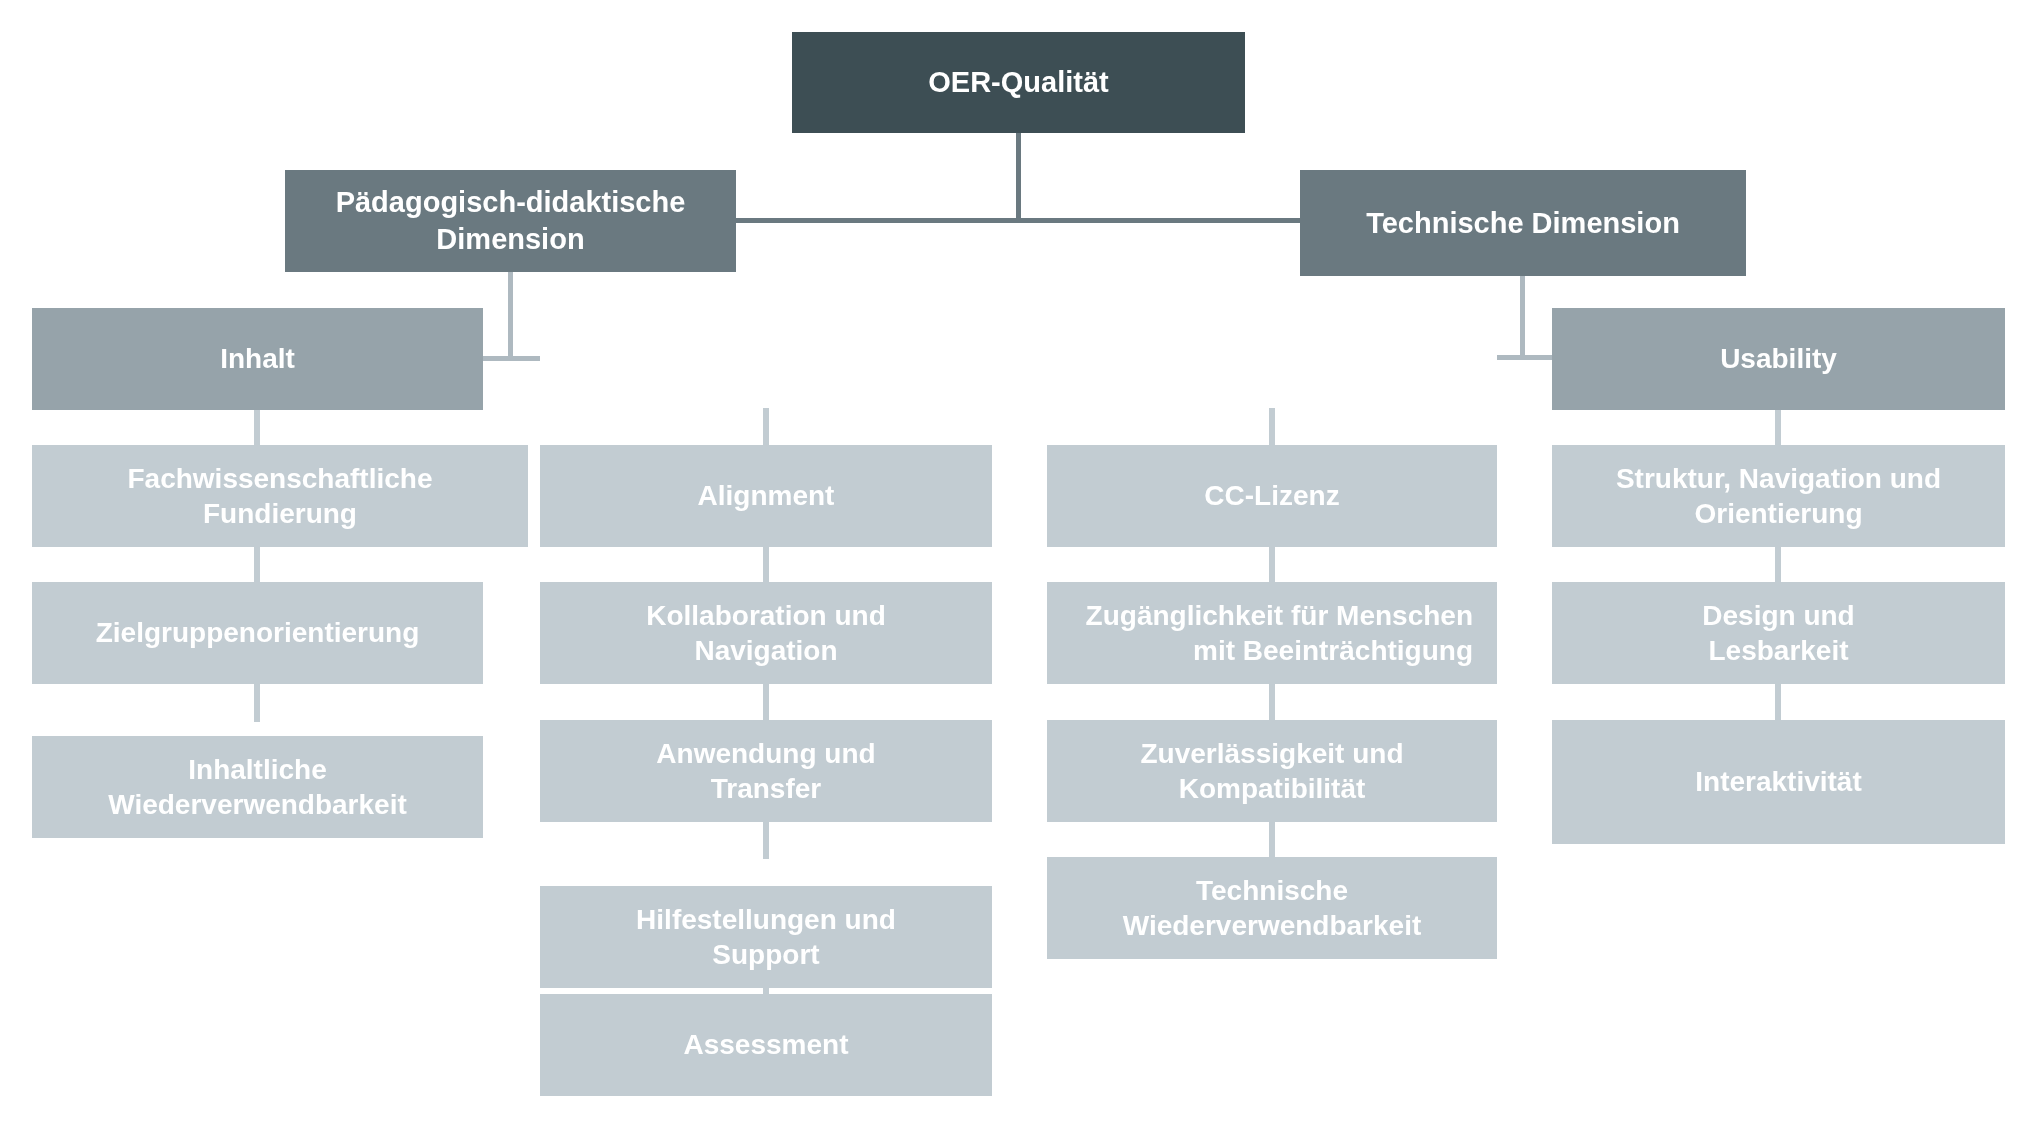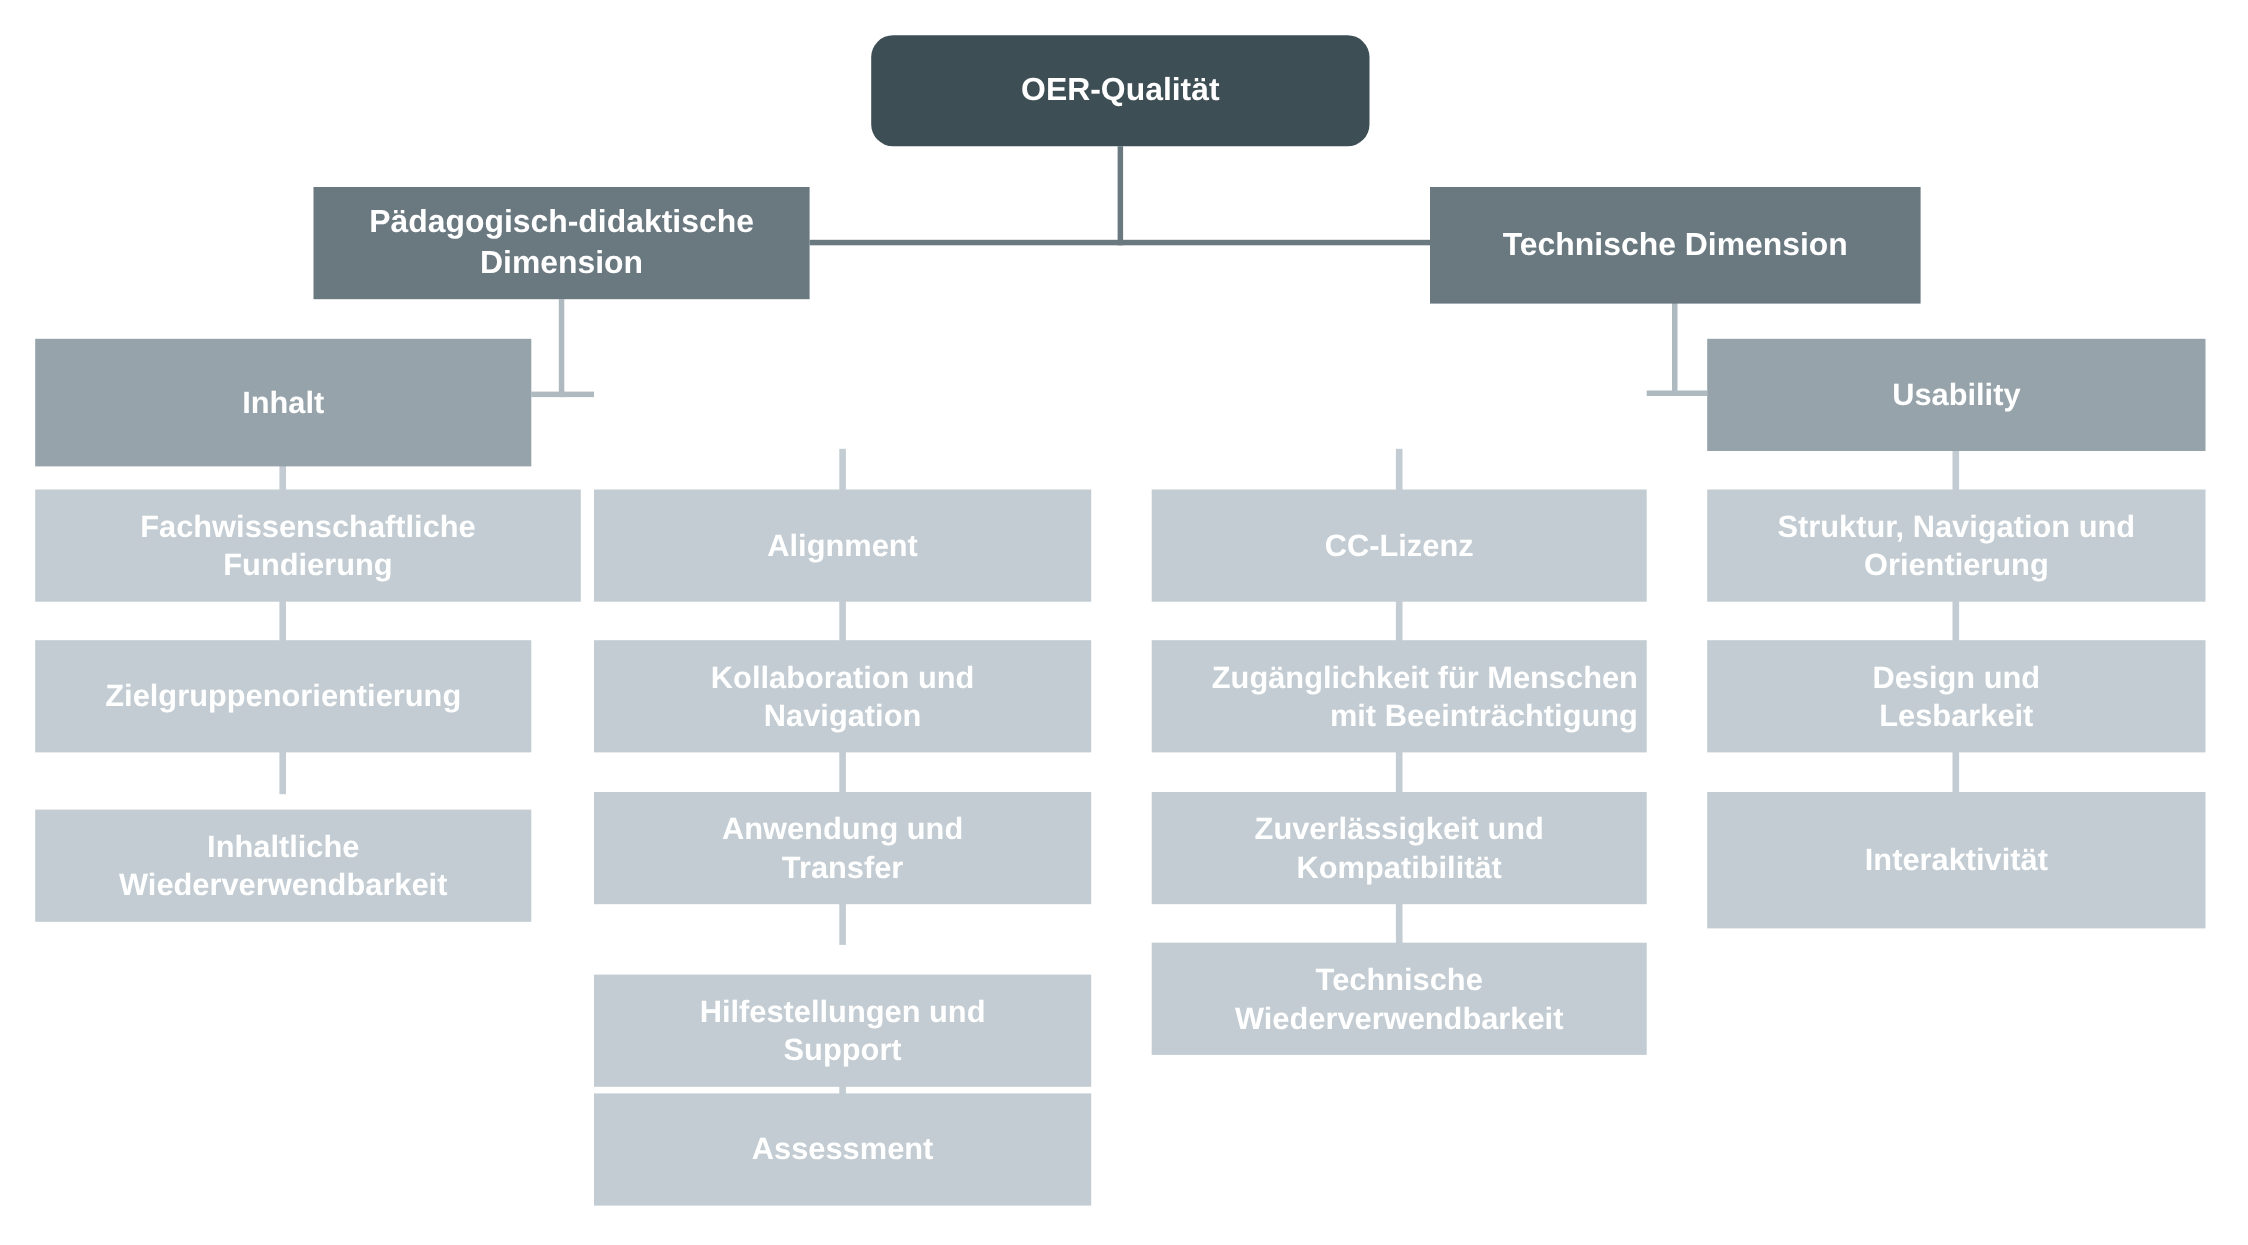--- a/index.html
+++ b/index.html
@@ -21,29 +21,29 @@
     text-align: center;
     color: var(--c-text, #ffffff);
     font-weight: 700;
     font-size: 28px;
     line-height: 1.26;
     white-space: pre-line;
     box-sizing: border-box;
     padding: 4px 10px;
   }
 
-  .box.root     { background: var(--c-root, #3D4E54);      font-size: 29px; border-radius: 20px; }
+  .box.root     { background: var(--c-root, #3D4E54);      font-size: 29px; }
   .box.dim      { background: var(--c-dimension, #6A7980); font-size: 29px; }
   .box.cat      { background: var(--c-category, #96A3AA); }
   .box.item     { background: var(--c-item, #C2CCD2); }
 
   .box.item.right {
     justify-content: flex-end;
     text-align: right;
-    padding-right: 8px;
+    padding-right: 24px;
   }
 
   .line  { position: absolute; }
   .line.l1   { background: var(--c-line1, #6A7980); }
   .line.l2   { background: var(--c-line2, #AEB9C0); }
   .line.stub { background: var(--c-stub, #C2CCD2); }
 </style>
 </head>
 <body>
 
@@ -75,21 +75,21 @@
   <div class="line stub" style="left:1775px;top:408px;width:6px;height:39px"></div>
   <div class="line stub" style="left:1775px;top:545px;width:6px;height:39px"></div>
   <div class="line stub" style="left:1775px;top:682px;width:6px;height:40px"></div>
 
   <div class="box root" style="left:792px;top:32px;width:453px;height:101px">OER-Qualität</div>
 
   <div class="box dim" style="left:285px;top:170px;width:451px;height:102px">Pädagogisch-didaktische
 Dimension</div>
   <div class="box dim" style="left:1300px;top:170px;width:446px;height:106px">Technische Dimension</div>
 
-  <div class="box cat" style="left:32px;top:308px;width:451px;height:116px">Inhalt</div>
+  <div class="box cat" style="left:32px;top:308px;width:451px;height:102px">Inhalt</div>
   <div class="box cat" style="left:1552px;top:308px;width:453px;height:102px">Usability</div>
 
   <div class="box item" style="left:32px;top:445px;width:496px;height:102px">Fachwissenschaftliche
 Fundierung</div>
   <div class="box item" style="left:32px;top:582px;width:451px;height:102px">Zielgruppenorientierung</div>
   <div class="box item" style="left:32px;top:736px;width:451px;height:102px">Inhaltliche
 Wiederverwendbarkeit</div>
 
   <div class="box item" style="left:540px;top:445px;width:452px;height:102px">Alignment</div>
   <div class="box item" style="left:540px;top:582px;width:452px;height:102px">Kollaboration und

